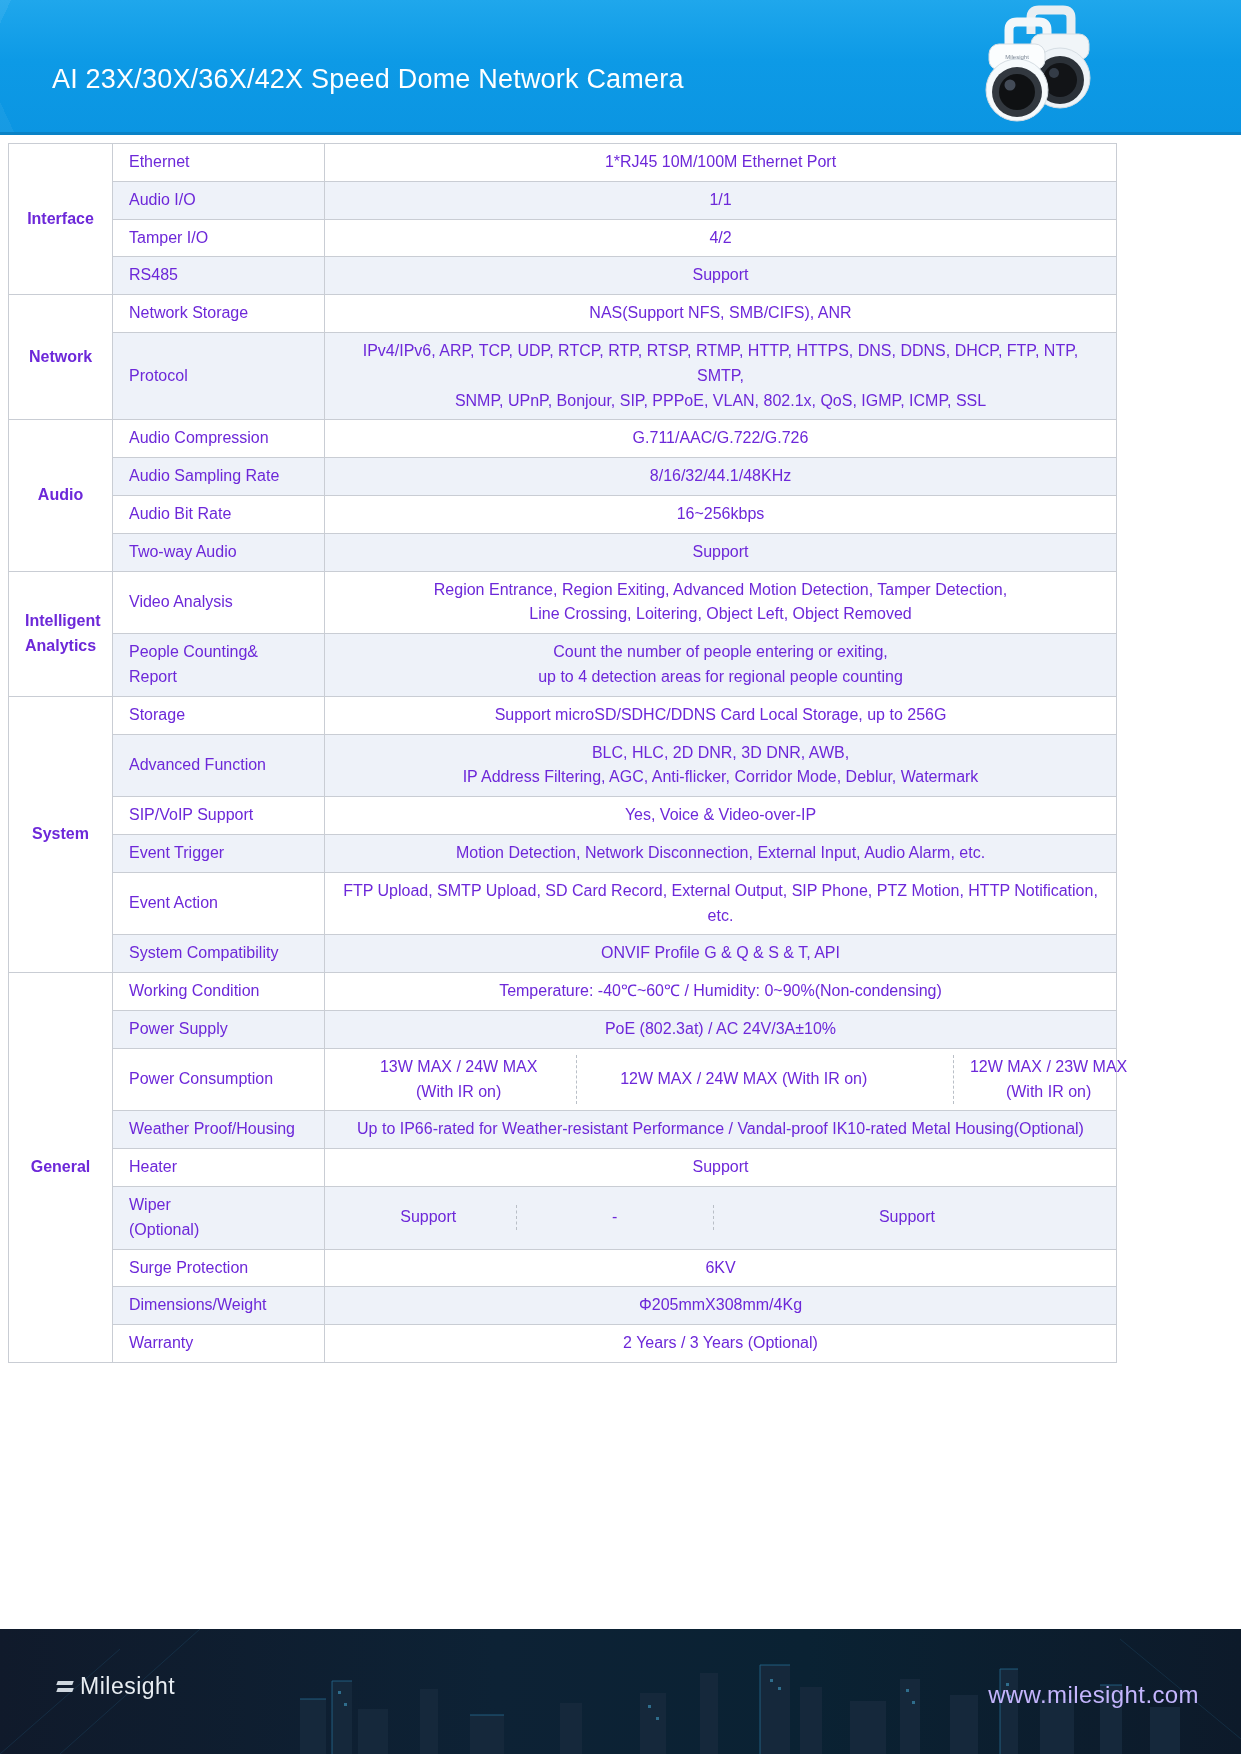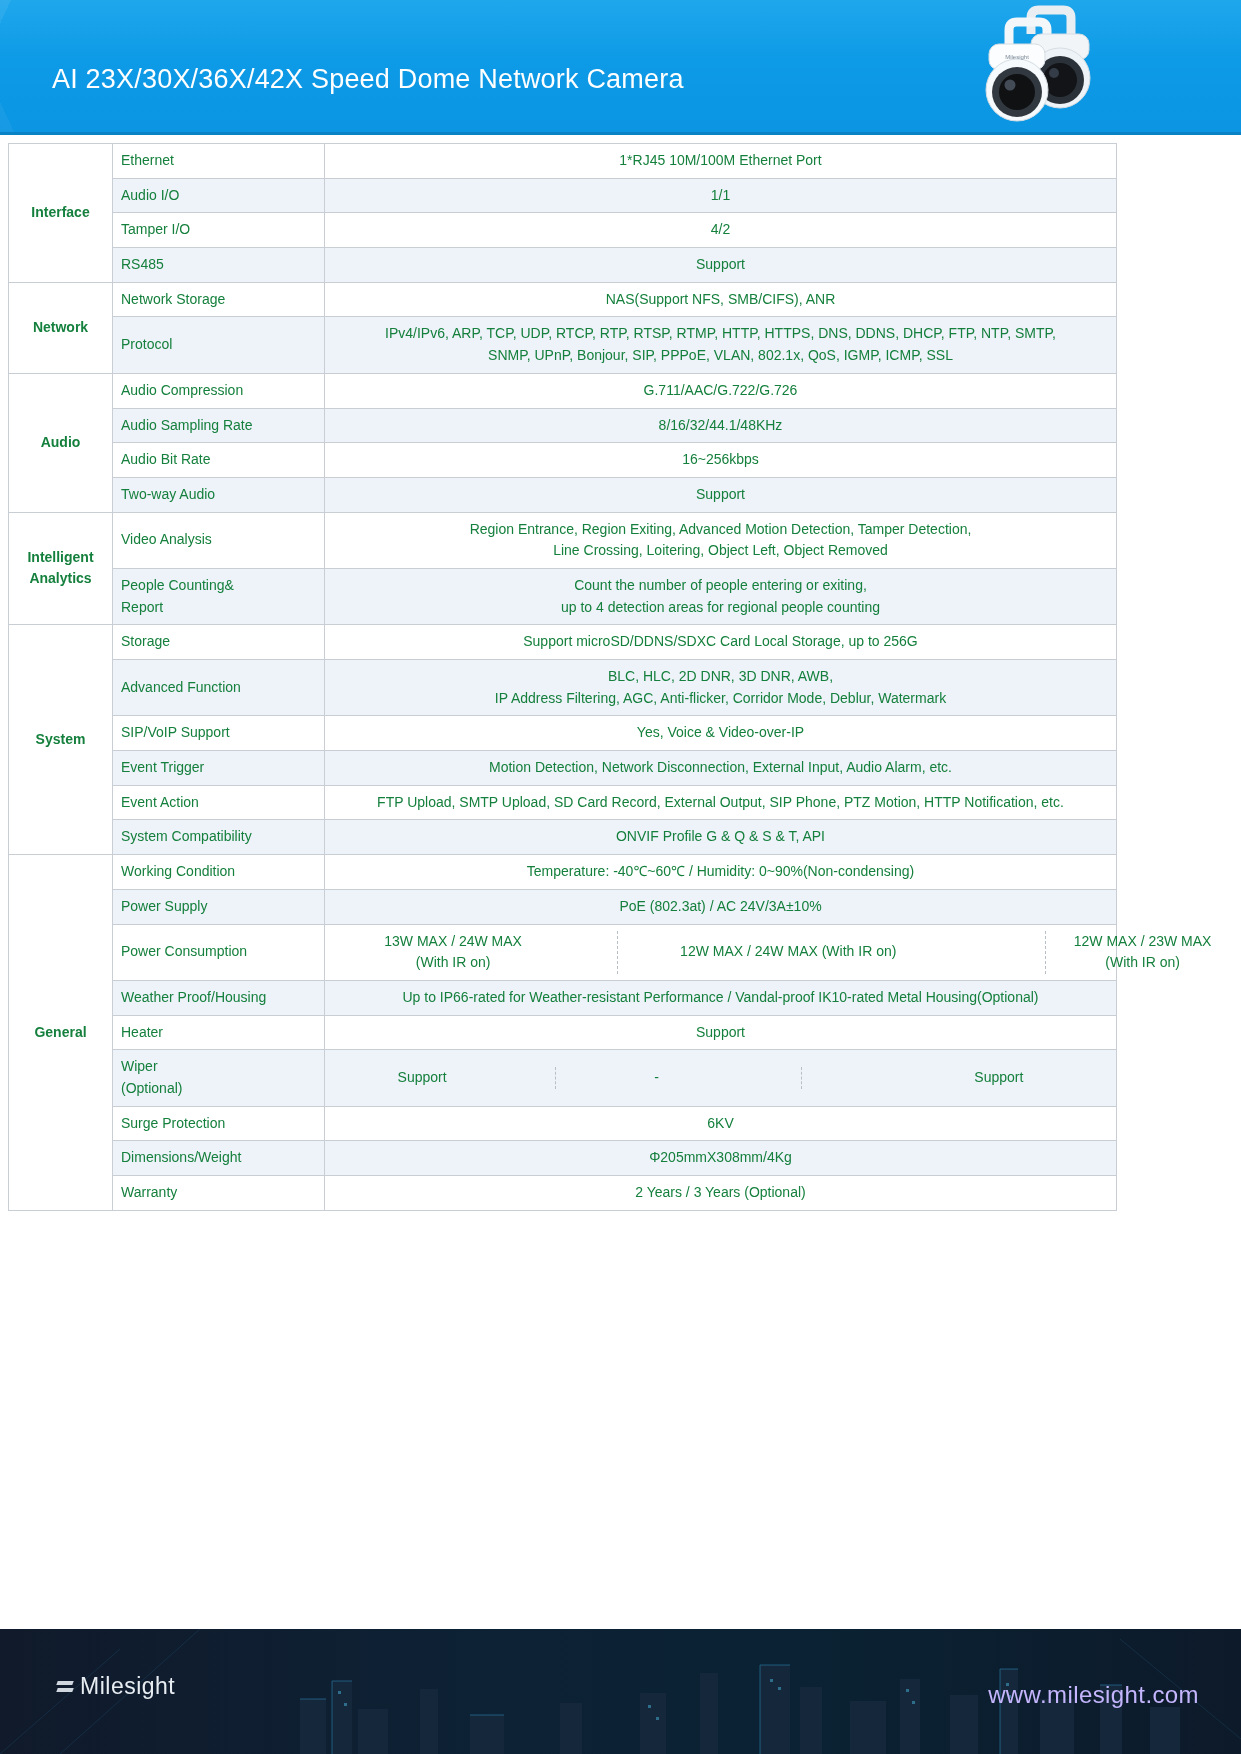--- a/index.html
+++ b/index.html
@@ -51,23 +51,23 @@
 
   
   table.spec {
     border-collapse: collapse;
     width: 1109px;
     margin: 8px 0 0 8px;
     table-layout: fixed;
   }
   table.spec td {
     border: 1px solid #c9cdd4;
-    font-size: 14px;
-    color: #15803d;
-    padding: 6px 8px;
+    font-size: 16px;
+    color: #6d28d9;
+    padding: 6px 16px;
     vertical-align: middle;
     line-height: 1.55;
   }
   td.group {
     width: 104px;
     text-align: center;
     font-size: 15px;
     font-weight: 700;
     color: #1b1f23;
     background: #ffffff;
@@ -86,21 +86,20 @@
   }
   tr.alt td.label, tr.alt td.val { background: #eef2f9; }
 
   .multi { display: block; }
 
   
   .split {
     display: flex;
     width: 100%;
     align-items: stretch;
-    gap: 44px;
   }
   .split > div {
     flex: 1 1 0;
     text-align: center;
     padding: 0 6px;
     display: flex;
     flex-direction: column;
     justify-content: center;
   }
   .split > div + div { border-left: 1px dashed #b9bfc7; }
@@ -301,21 +300,21 @@
         </td>
       </tr>
       <tr>
         <td class="group" rowspan="6">
           <span class="multi">System</span>
         </td>
         <td class="label">
           <span class="multi">Storage</span>
         </td>
         <td class="val">
-          <span class="multi">Support microSD/DDNS/SDXC Card Local Storage, up to 256G</span>
+          <span class="multi">Support microSD/SDHC/DDNS Card Local Storage, up to 256G</span>
         </td>
       </tr>
       <tr class="alt">
         <td class="label">
           <span class="multi">Advanced Function</span>
         </td>
         <td class="val">
           <span class="multi">BLC, HLC, 2D DNR, 3D DNR, AWB,</span>
           <span class="multi">IP Address Filtering, AGC, Anti-flicker, Corridor Mode, Deblur, Watermark</span>
         </td>

